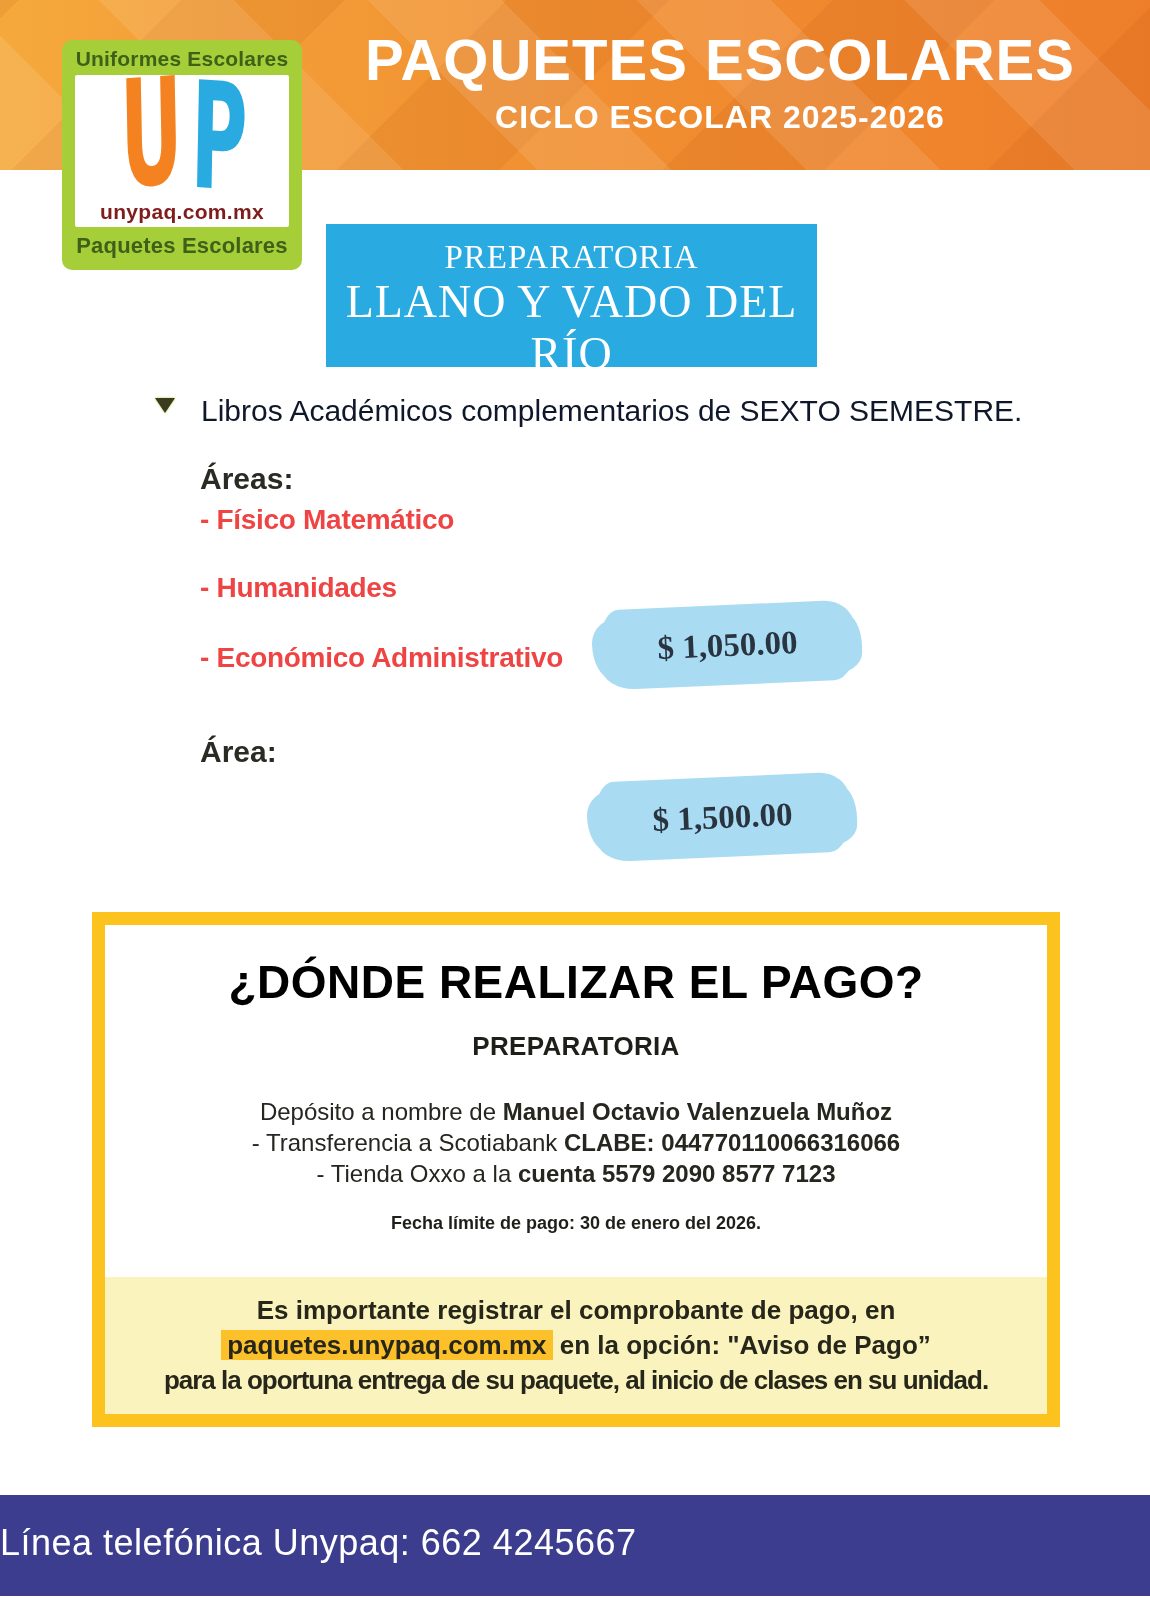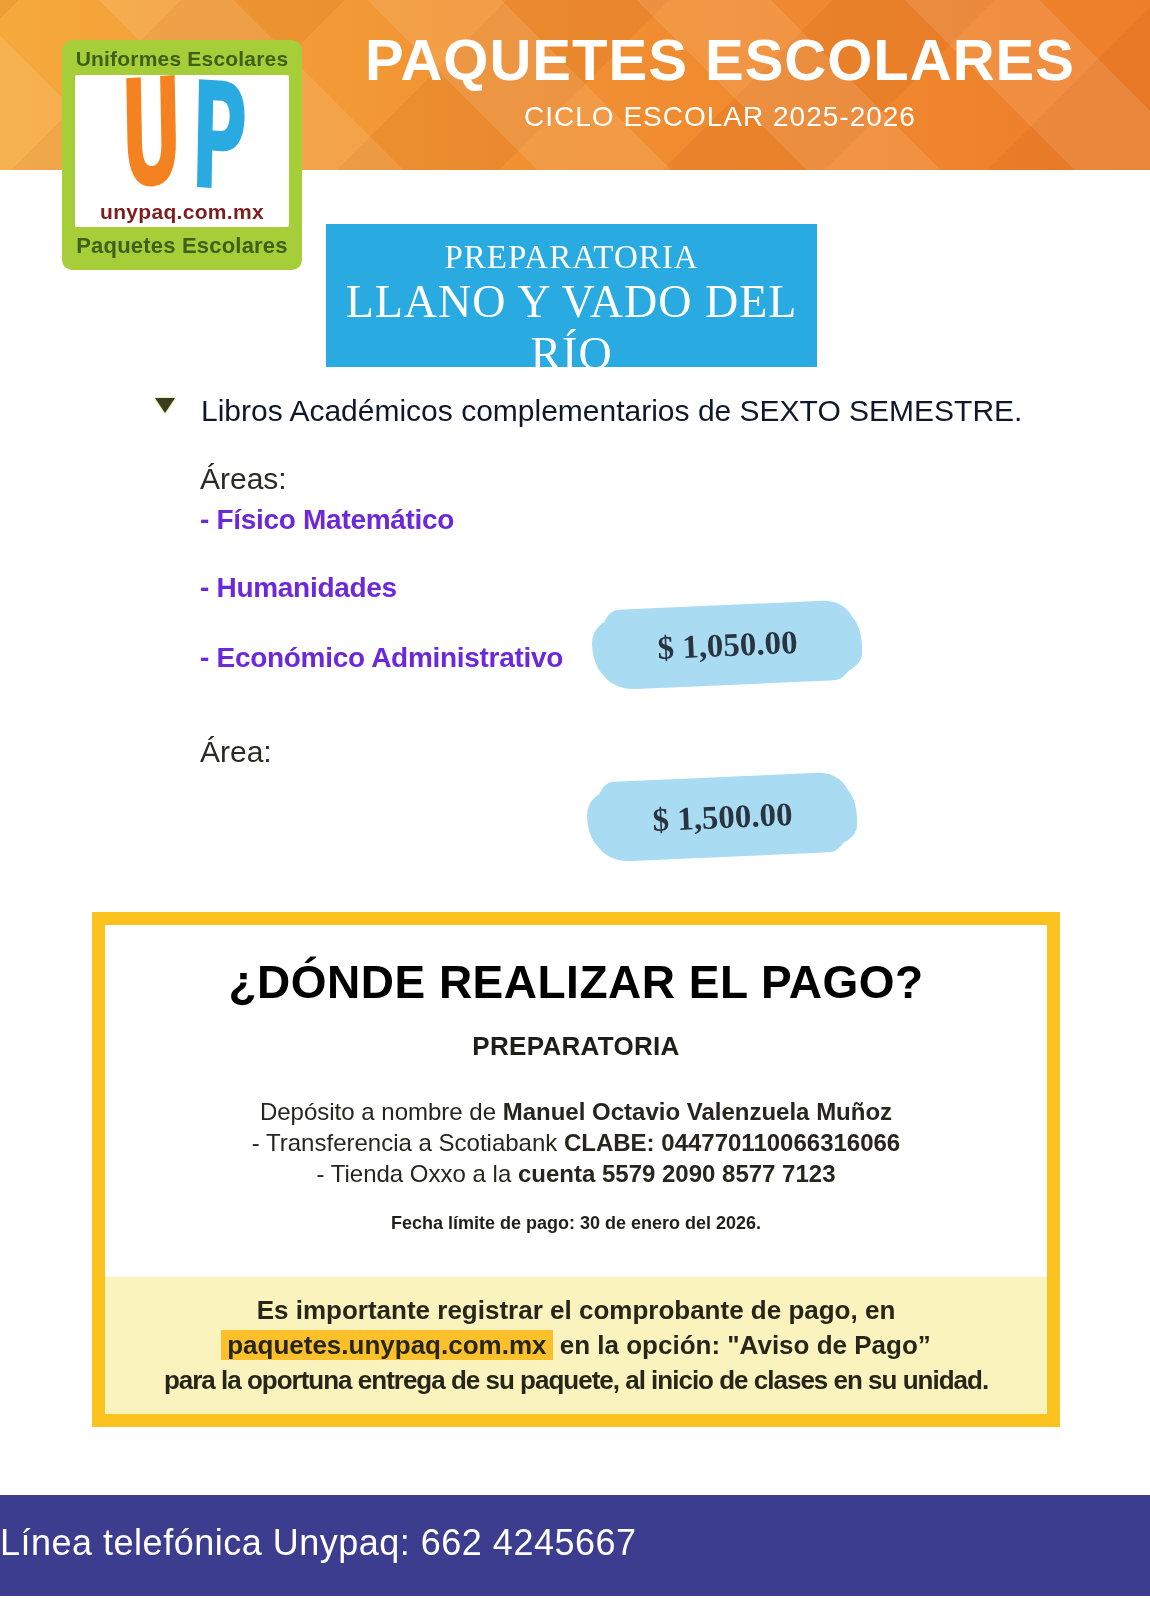--- a/index.html
+++ b/index.html
@@ -17,21 +17,21 @@
       repeating-linear-gradient(-45deg, rgba(173,66,4,0.10) 0 115px, rgba(173,66,4,0) 115px 230px),
       linear-gradient(90deg,#f5a93c 0%,#f19132 45%,#ee7e2a 100%);
   }
   .header-titles{
     position:absolute;left:320px;top:28px;width:800px;text-align:center;color:#ffffff;
   }
   .header-title{
     font-size:58px;font-weight:700;letter-spacing:1px;line-height:64px;
   }
   .header-subtitle{
-    font-size:28px;font-weight:400;letter-spacing:1px;line-height:50px;
+    font-size:32px;font-weight:700;letter-spacing:1px;line-height:50px;
   }
   
   .logo-card{
     position:absolute;left:62px;top:40px;width:240px;height:230px;
     background:#a6ce39;border-radius:10px;z-index:5;text-align:center;
   }
   .logo-top{
     margin-top:7px;font-size:21px;font-weight:700;color:#3f6019;letter-spacing:0.2px;
   }
   .logo-white{
@@ -60,22 +60,22 @@
   .banner-line2{font-size:46px;letter-spacing:1px;line-height:52px;}
   .banner-line3{font-size:26px;letter-spacing:1px;line-height:30px;}
   
   .intro-row{position:absolute;left:155px;top:393px;width:900px;font-size:30px;line-height:36px;color:#0f172a;}
   .tri-bullet{
     display:inline-block;width:0;height:0;vertical-align:8px;
     border-left:10px solid transparent;border-right:10px solid transparent;
     border-top:15px solid #3b3b20;margin-right:26px;
     filter:drop-shadow(0 0 1px #b9cf35);
   }
-  .group-label{position:absolute;left:200px;font-size:30px;color:#2b2b24;}
-  .group-item{position:absolute;left:200px;font-size:28px;font-weight:700;letter-spacing:-0.3px;color:#6d28d9;}
+  .group-label{position:absolute;left:200px;font-size:30px;color:#2b2b24;font-weight:bold;}
+  .group-item{position:absolute;left:200px;font-size:28px;font-weight:700;letter-spacing:-0.3px;color:#ef4444;}
   .lbl-areas{top:462px;}
   .item-fisico{top:504px;}
   .item-humanidades{top:572px;}
   .item-economico{top:642px;}
   .lbl-area{top:735px;text-align:center;}
   .item-quimico{top:777px;}
   
   .brush{
     position:absolute;width:255px;height:80px;background:#a9dcf2;
     border-radius:20px 30px 22px 34px / 36px 26px 38px 24px;

